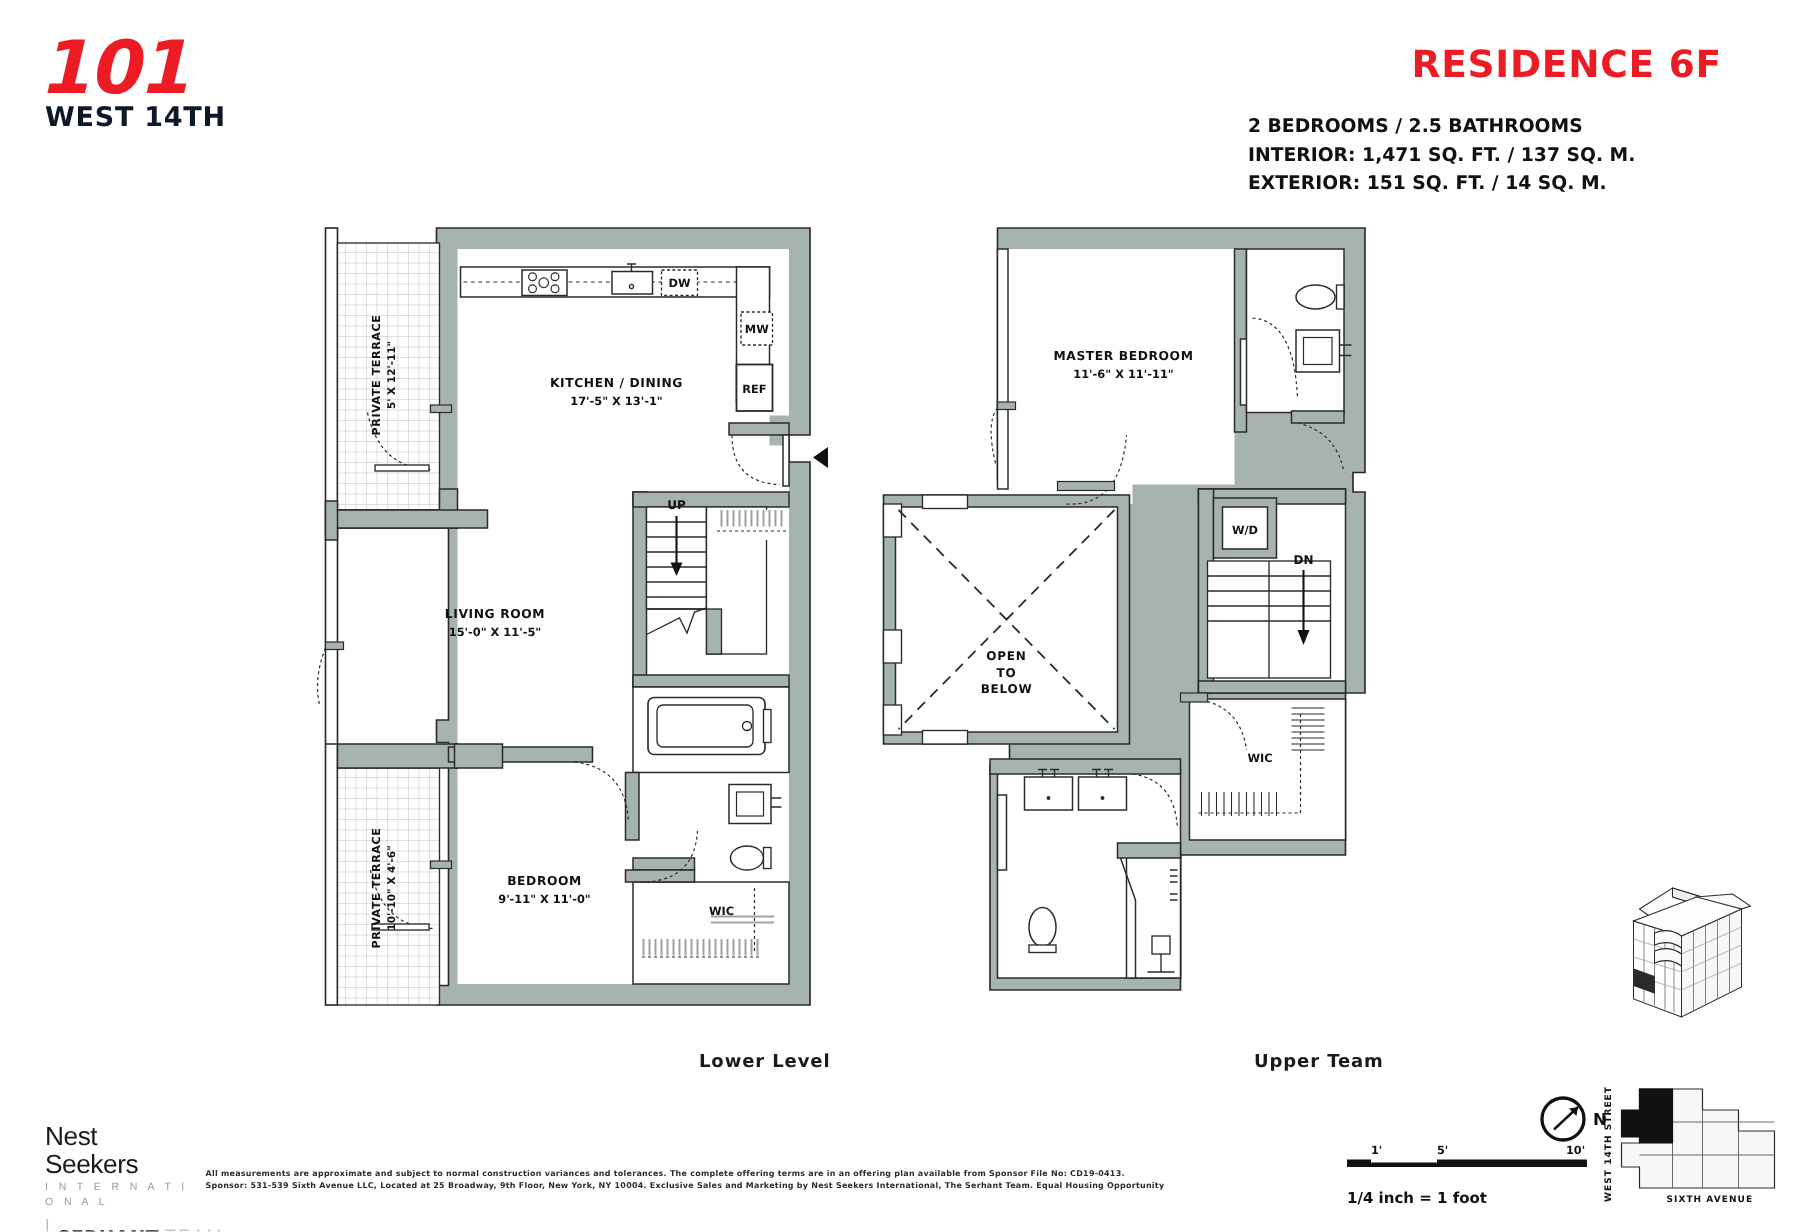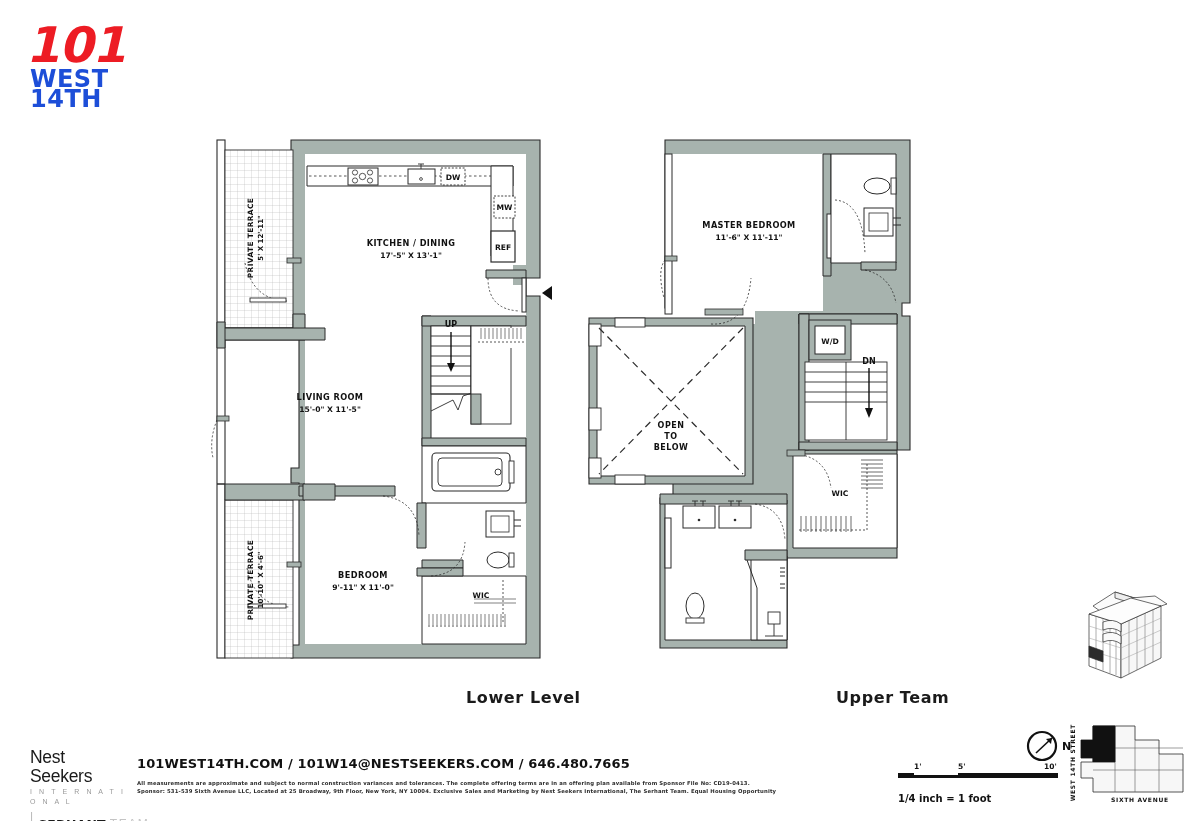--- a/index.html
+++ b/index.html
@@ -28,24 +28,24 @@
     font-size: 49px;
     line-height: 44px;
     letter-spacing: -1px;
     color: #ED1C24;
     font-style: italic;
     transform: skewX(-2deg);
   }
   #logo-west14 {
     font-family: "DejaVu Sans", sans-serif;
     font-weight: bold;
-    font-size: 24px;
+    font-size: 18px;
     line-height: 20px;
     letter-spacing: 0.5px;
-    color: #1d4ed8;
+    color: #0f172a;
     margin-top: 1px;
   }
 
   
   #header-right {
     position: absolute; right: 52px; top: 28px;
     text-align: left; width: 330px;
   }
   #residence-title {
     font-family: "DejaVu Sans", sans-serif;
@@ -61,32 +61,32 @@
     font-weight: bold;
     font-size: 12.5px;
     line-height: 19px;
     color: #111111;
     text-align: left;
     padding-left: 14px;
   }
 
   
   #plan-area {
-    position: absolute; left: 0; top: 120px;
+    position: absolute; left: 0; top: 132px;
     width: 1200px; height: 580px;
   }
   .plan-svg { display: block; }
   #lower-plan { position: absolute; left: 195px; top: 8px; }
   #upper-plan { position: absolute; left: 565px; top: 8px; }
 
   .level-label {
     position: absolute;
     font-family: "DejaVu Sans", sans-serif;
     font-weight: bold;
-    font-size: 16px;
+    font-size: 12px;
     letter-spacing: 0.6px;
     color: #1a1a1a;
   }
   #lower-level-label { left: 466px; top: 568px; }
   #upper-level-label { left: 836px; top: 568px; }
 
   
   #building-iso { position: absolute; left: 1063px; top: 578px; }
   #keyplan { position: absolute; left: 1063px; top: 718px; }
 
@@ -156,20 +156,26 @@
 </head>
 <body>
 
 <div id="page">
 
   <div id="logo-block">
     <div id="logo-101">101</div>
     <div id="logo-west14">WEST 14TH</div>
   </div>
 
+  <div id="header-right">
+    <div id="residence-title">RESIDENCE 6F</div>
+    <div class="header-spec">2 BEDROOMS / 2.5 BATHROOMS</div>
+    <div class="header-spec">INTERIOR: 1,471 SQ. FT. / 137 SQ. M.</div>
+    <div class="header-spec">EXTERIOR: 151 SQ. FT. / 14 SQ. M.</div>
+  </div>
 
   <div id="plan-area">
 
     <svg id="lower-plan" class="plan-svg" width="380" height="545" viewBox="0 0 380 545">
       <defs>
         <pattern id="tile" width="7" height="7" patternUnits="userSpaceOnUse">
           <rect width="7" height="7" fill="#ffffff"></rect>
           <path d="M7 0 L0 0 L0 7" fill="none" stroke="#b9b9b9" stroke-width="0.6"></path>
         </pattern>
         <pattern id="hatchv" width="4" height="6" patternUnits="userSpaceOnUse">
@@ -490,18 +496,17 @@
   <div id="footer">
     <div id="nest-logo">
       <div id="nest-name">Nest Seekers</div>
       <div id="nest-intl">I N T E R N A T I O N A L</div>
       <div id="serhant-row">
         <span id="serhant-bars">| |</span>
         <span id="serhant-name">SERHANT</span>
         <span id="serhant-team">TEAM</span>
       </div>
     </div>
-    <div id="contact-line">101WEST14TH.COM / 101W14@NESTSEEKERS.COM / 646.480.7665</div>
     <div class="disclaimer" id="disclaimer-1">All measurements are approximate and subject to normal construction variances and tolerances. The complete offering terms are in an offering plan available from Sponsor File No: CD19-0413.</div>
     <div class="disclaimer" id="disclaimer-2">Sponsor: 531-539 Sixth Avenue LLC, Located at 25 Broadway, 9th Floor, New York, NY 10004. Exclusive Sales and Marketing by Nest Seekers International, The Serhant Team. Equal Housing Opportunity</div>
   </div>
 
 </div>
 
 </body></html>

